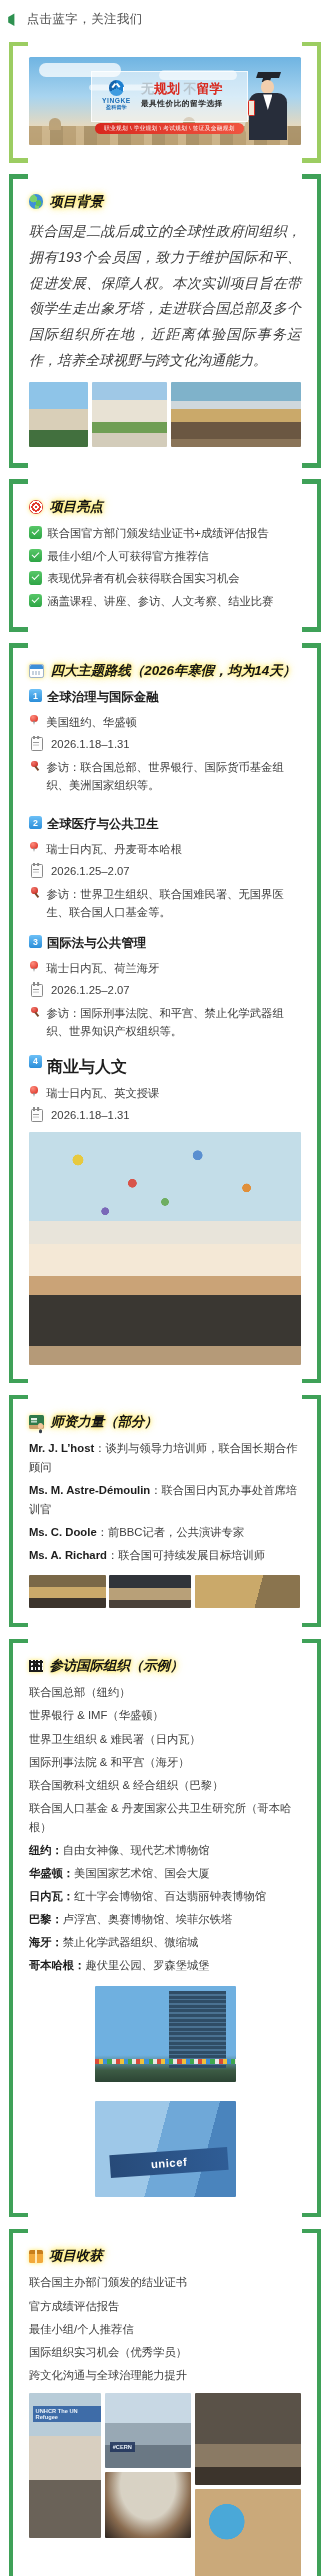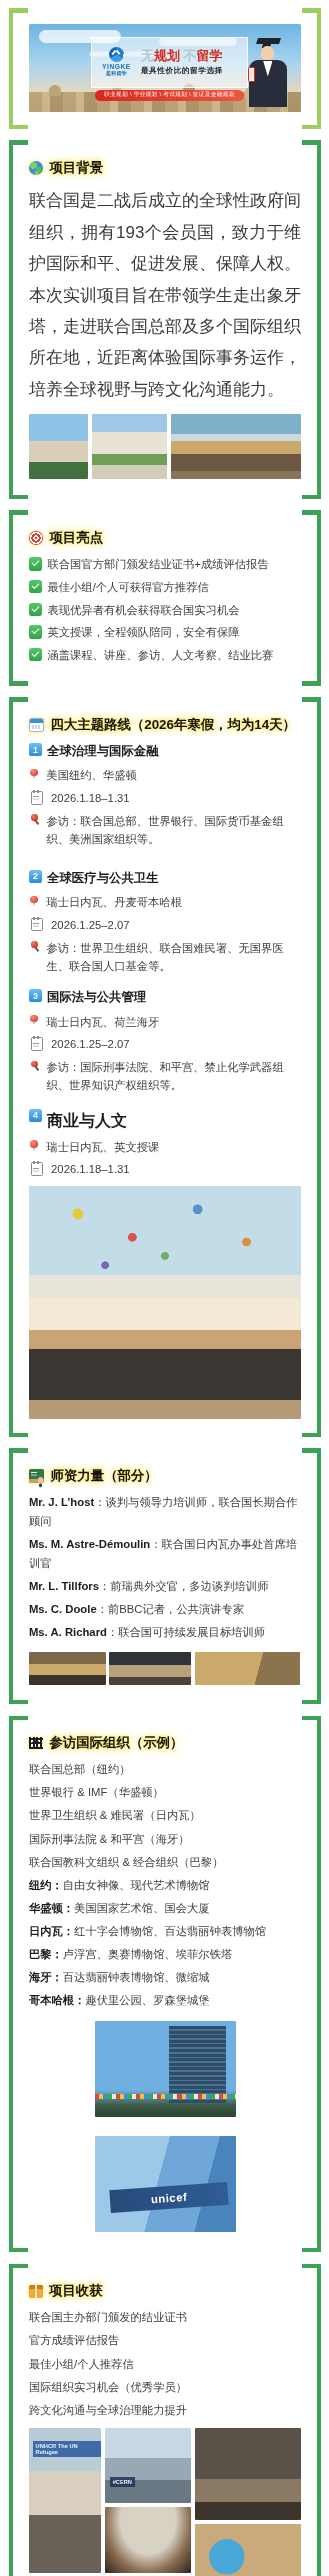--- a/index.html
+++ b/index.html
@@ -17,26 +17,26 @@
   .card{position:relative;margin:8.2px 9.3px 11.3px;background:#fff;padding:15.5px 19.6px 17.5px;}
   .card:before,.card:after{content:"";position:absolute;top:0;bottom:0;width:3.6px;background:var(--gr,#3fa158);}
   .card:before{left:0}.card:after{right:0}
   .corner{position:absolute;width:18.5px;height:4.6px;background:var(--gr,#3fa158);}
   .c-tl{top:0;left:0}.c-tr{top:0;right:0}.c-bl{bottom:0;left:0}.c-br{bottom:0;right:0}
   .card.light{--gr:#9ccd62;}
 
   
   .sec-head{display:flex;align-items:center;gap:6.2px;margin:3.1px 0 8.2px;}
   .sec-title{font-size:13.4px;font-weight:bold;color:#141414;
-    text-shadow:0 0 3.6px rgba(255,233,90,.95),0 0 6.7px rgba(255,233,90,.8),0 0 9.3px rgba(255,233,90,.6);}
+    text-shadow:0 0 3.6px rgba(255,233,90,.95),0 0 6.7px rgba(255,233,90,.8),0 0 9.3px rgba(255,233,90,.6);font-style:italic;}
   .line{font-size:11.3px;line-height:1.6;margin:4.6px 0;color:#3e3e3e;display:flex;align-items:flex-start;gap:5.2px;}
   .line .txt{flex:1;}
   .plain{font-size:11.3px;line-height:1.68;margin:4.1px 0;color:#3e3e3e;}
   .b{font-weight:bold;color:#1d1d1d;}
-  .para{font-size:17px;line-height:1.85;color:#3a3a3a;text-align:justify;margin:2.1px 0 5.2px;}
+  .para{font-size:14px;line-height:1.85;color:#3a3a3a;text-align:justify;margin:2.1px 0 5.2px;font-style:italic;}
 
   
   .ico{flex:none;display:inline-block;position:relative;vertical-align:middle;}
   .globe{width:14.4px;height:14.4px;border-radius:50%;
     background:radial-gradient(circle at 32% 32%,#7ad06d 0 26%,transparent 27%),
                radial-gradient(circle at 68% 62%,#5cbf55 0 22%,transparent 23%),
                radial-gradient(circle at 55% 85%,#7ad06d 0 14%,transparent 15%),#3f8fd8;
     box-shadow:0 0 4.1px rgba(255,233,90,.9);}
   .target{width:14.4px;height:14.4px;border-radius:50%;
     background:radial-gradient(circle,#e03b30 0 13%,#fff 14% 28%,#e03b30 29% 46%,#fff 47% 62%,#e03b30 63% 100%);
@@ -145,20 +145,24 @@
   .cp4{left:166px;top:0;width:106px;height:92px;background:linear-gradient(180deg,#5a5248 0 55%,#8a7a64 55% 80%,#3c342c 80%);}
   .cp5{left:166px;top:96px;width:106px;height:109px;background:radial-gradient(circle at 30% 30%,#4aa8d8 0 17.5px,#caa97a 18px),linear-gradient(180deg,#caa97a 0 60%,#c07838 60% 80%,#7a4a24 80%);}
 
   .gap6{height:3.1px}
 </style>
 </head>
 <body>
 
 <div class="page">
 
+  <div class="follow">
+    <span class="megaphone"></span>
+    <span class="follow-text">点击蓝字，关注我们</span>
+  </div>
 
   <div class="card light">
     <span class="corner c-tl"></span>
       <span class="corner c-tr"></span>
       <span class="corner c-bl"></span>
       <span class="corner c-br"></span>
     <div class="banner">
       <div class="cloud"></div>
       <div class="skyline"></div>
       <div class="panel"></div>
@@ -215,24 +219,20 @@
     <div class="line">
         <span class="ico check"></span>
         <span class="txt">最佳小组/个人可获得官方推荐信</span>
       </div>
     <div class="line">
         <span class="ico check"></span>
         <span class="txt">表现优异者有机会获得联合国实习机会</span>
       </div>
     <div class="line">
         <span class="ico check"></span>
-        <span class="txt">英文授课，全程领队陪同，安全有保障</span>
-      </div>
-    <div class="line">
-        <span class="ico check"></span>
         <span class="txt">涵盖课程、讲座、参访、人文考察、结业比赛</span>
       </div>
   </div>
 
   <div class="card">
     <span class="corner c-tl"></span>
       <span class="corner c-tr"></span>
       <span class="corner c-bl"></span>
       <span class="corner c-br"></span>
     <div class="sec-head">
@@ -316,21 +316,20 @@
     <span class="corner c-tl"></span>
       <span class="corner c-tr"></span>
       <span class="corner c-bl"></span>
       <span class="corner c-br"></span>
     <div class="sec-head">
       <span class="ico teacher"></span>
       <span class="sec-title">师资力量（部分）</span>
     </div>
     <div class="plain"><span class="b">Mr. J. L’host</span><span>：谈判与领导力培训师，联合国长期合作顾问</span></div>
     <div class="plain"><span class="b">Ms. M. Astre-Démoulin</span><span>：联合国日内瓦办事处首席培训官</span></div>
-    <div class="plain"><span class="b">Mr. L. Tillfors</span><span>：前瑞典外交官，多边谈判培训师</span></div>
     <div class="plain"><span class="b">Ms. C. Doole</span><span>：前BBC记者，公共演讲专家</span></div>
     <div class="plain"><span class="b">Ms. A. Richard</span><span>：联合国可持续发展目标培训师</span></div>
     <div class="row3b">
       <div class="ph ph-f1"></div>
       <div class="ph ph-f2"></div>
       <div class="ph ph-f3"></div>
     </div>
   </div>
 
   <div class="card">
@@ -340,26 +339,27 @@
       <span class="corner c-br"></span>
     <div class="sec-head">
       <span class="ico temple"></span>
       <span class="sec-title">参访国际组织（示例）</span>
     </div>
     <div class="plain">联合国总部（纽约）</div>
     <div class="plain">世界银行 &amp; IMF（华盛顿）</div>
     <div class="plain">世界卫生组织 &amp; 难民署（日内瓦）</div>
     <div class="plain">国际刑事法院 &amp; 和平宫（海牙）</div>
     <div class="plain">联合国教科文组织 &amp; 经合组织（巴黎）</div>
+    <div class="plain">联合国人口基金 &amp; 丹麦国家公共卫生研究所（哥本哈根）</div>
 
     <div class="plain"><span class="b">纽约：</span><span>自由女神像、现代艺术博物馆</span></div>
     <div class="plain"><span class="b">华盛顿：</span><span>美国国家艺术馆、国会大厦</span></div>
     <div class="plain"><span class="b">日内瓦：</span><span>红十字会博物馆、百达翡丽钟表博物馆</span></div>
     <div class="plain"><span class="b">巴黎：</span><span>卢浮宫、奥赛博物馆、埃菲尔铁塔</span></div>
-    <div class="plain"><span class="b">海牙：</span><span>百达翡丽钟表博物馆、微缩城</span></div>
+    <div class="plain"><span class="b">海牙：</span><span>禁止化学武器组织、微缩城</span></div>
     <div class="plain"><span class="b">哥本哈根：</span><span>趣伏里公园、罗森堡城堡</span></div>
 
     <div class="stack2">
       <div class="ph ph-hq">
         <div class="tower"></div>
           <div class="flags"></div>
       </div>
       <div class="ph ph-uni">
         <div class="band">unicef</div>
       </div>

